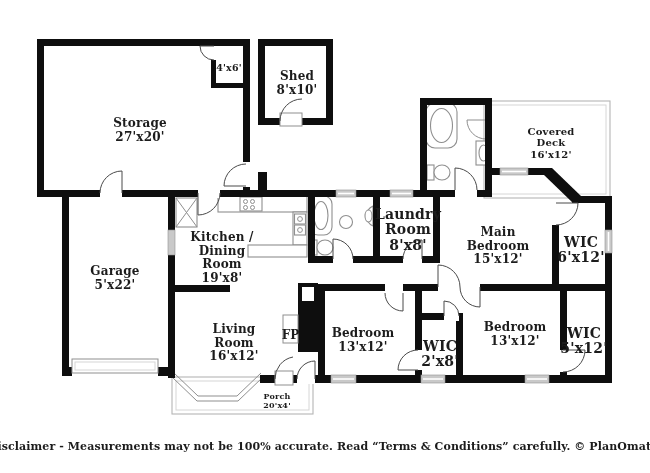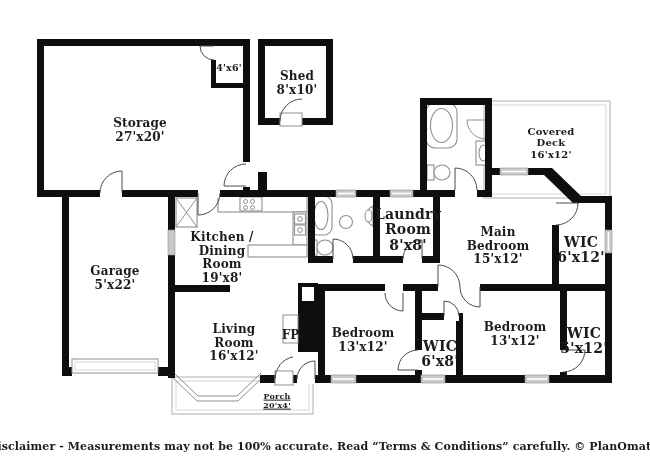--- a/index.html
+++ b/index.html
@@ -17,21 +17,21 @@
   .fxl{stroke:var(--fix);stroke-width:1;fill:none;}
   .thin{fill:none;stroke:var(--thin);stroke-width:1.1;}
   .thin2{fill:none;stroke:#d6d6d6;stroke-width:1;}
   .arc{fill:none;stroke:#4a4a4a;stroke-width:1;}
   .leafr{fill:#ffffff;stroke:#8f8f8f;stroke-width:1;}
   .lbl{position:absolute;transform:translate(-50%,-50%);text-align:center;
        font-weight:bold;font-size:12px;line-height:1.12;letter-spacing:0.2px;white-space:pre-line;}
   .lbl .rname{display:block;white-space:pre-line;}
   .lbl .rdims{display:block;}
   .sz11{font-size:10px;} .sz10{font-size:14px;} .sz105{font-size:14px;}
-  .sz9{font-size:9.5px;} .sz8{font-size:8px;line-height:1.2;text-decoration:underline;} .sz6{font-size:12px;letter-spacing:0;text-align:center;}
+  .sz9{font-size:9.5px;} .sz8{font-size:8px;line-height:1.2;} .sz6{font-size:12px;letter-spacing:0;text-align:center;}
   #disclaimer{position:absolute;left:325px;top:446px;transform:translate(-50%,-50%);
        font-weight:bold;font-size:11px;white-space:nowrap;letter-spacing:0.1px;}
 </style>
 </head>
 <body>
 
 <div id="stage">
 
 <svg id="plan-svg" width="650" height="473" viewBox="0 0 650 473">
 
@@ -305,21 +305,21 @@
   <span class="rname">Main
 Bedroom</span><span class="rdims">15'x12'</span></div>
 <div class="lbl sz10" style="left:581px;top:243px">
   <span class="rname">WIC</span><span class="rdims">6'x12'</span></div>
 <div class="lbl" style="left:234px;top:337px">
   <span class="rname">Living
 Room</span><span class="rdims">16'x12'</span></div>
 <div class="lbl" style="left:363px;top:334px">
   <span class="rname">Bedroom</span><span class="rdims">13'x12'</span></div>
 <div class="lbl sz10" style="left:440px;top:347px">
-  <span class="rname">WIC</span><span class="rdims">6'x8'</span></div>
+  <span class="rname">WIC</span><span class="rdims">2'x8'</span></div>
 <div class="lbl" style="left:515px;top:328px">
   <span class="rname">Bedroom</span><span class="rdims">13'x12'</span></div>
 <div class="lbl sz10" style="left:584px;top:334px">
   <span class="rname">WIC</span><span class="rdims">5'x12'</span></div>
 <div class="lbl sz8" style="left:277px;top:396px">
   <span class="rname">Porch</span><span class="rdims">20'x4'</span></div>
 <div class="lbl sz6" style="left:290.5px;top:329px">
   <span class="rname">FP</span></div>
 
 <div id="disclaimer">Disclaimer - Measurements may not be 100% accurate. Read “Terms &amp; Conditions” carefully. © PlanOmatic</div>

